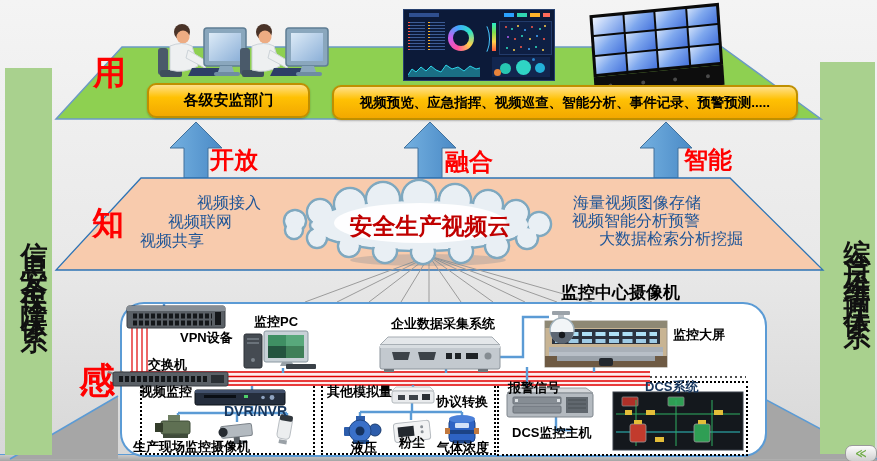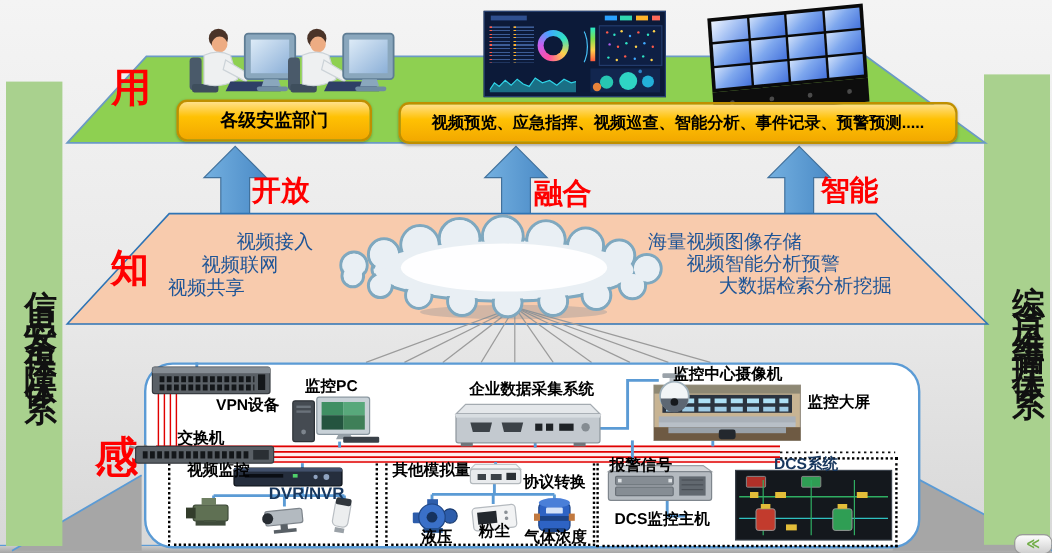--- a/index.html
+++ b/index.html
@@ -256,24 +256,25 @@
   <div class="gold" style="left:332px;top:85px;width:462px;height:31px;font-size:13.5px;">视频预览、应急指挥、视频巡查、智能分析、事件记录、预警预测.....</div>
 
   <div class="lbl red" style="left:93px;top:55px;font-size:33px;">用</div>
   <div class="lbl red" style="left:92px;top:206px;font-size:32px;">知</div>
   <div class="lbl red" style="left:79px;top:361px;font-size:36px;">感</div>
 
   <div class="lbl red" style="left:210px;top:147px;font-size:24px;">开放</div>
   <div class="lbl red" style="left:445px;top:149px;font-size:24px;">融合</div>
   <div class="lbl red" style="left:684px;top:147px;font-size:24px;">智能</div>
 
+  <div class="lbl" style="left:335px;top:214px;width:190px;text-align:center;font-size:23px;color:#c00000;">安全生产视频云</div>
   <div class="lbl blue-t" style="left:197px;top:194px;font-size:16px;">视频接入</div>
   <div class="lbl blue-t" style="left:168px;top:213px;font-size:16px;">视频联网</div>
   <div class="lbl blue-t" style="left:140px;top:232px;font-size:16px;">视频共享</div>
-  <div class="lbl blue-t" style="left:540px;top:194px;font-size:16px;text-align:center;">海量视频图像存储</div>
+  <div class="lbl blue-t" style="left:573px;top:194px;font-size:16px;text-align:center;">海量视频图像存储</div>
   <div class="lbl blue-t" style="left:572px;top:212px;font-size:16px;">视频智能分析预警</div>
   <div class="lbl blue-t" style="left:599px;top:230px;font-size:16px;">大数据检索分析挖掘</div>
 
 
   <div class="whitebox"></div>
   <div class="dashbox" style="left:140px;top:383px;width:171px;height:68px;"></div>
   <div class="dashbox" style="left:321px;top:383px;width:171px;height:68px;"></div>
   <div class="dashbox" style="left:497px;top:381px;width:247px;height:71px;"></div>
 
   <svg width="877" height="461" viewBox="0 0 877 461" style="pointer-events:none;">
@@ -470,24 +471,25 @@
       <rect x="714" y="410" width="9" height="5" fill="#e3bd39"></rect>
       <rect x="655" y="437" width="9" height="5" fill="#e3bd39"></rect>
       <rect x="625" y="410" width="7" height="5" fill="#e3bd39"></rect>
     </g>
   </svg>
 
   <div class="lbl" style="left:152px;top:331px;font-size:13px;margin-left:28px;">VPN设备</div>
   <div class="lbl" style="left:148px;top:358px;font-size:13px;">交换机</div>
   <div class="lbl" style="left:254px;top:315px;font-size:13px;">监控PC</div>
   <div class="lbl" style="left:391px;top:317px;font-size:13px;">企业数据采集系统</div>
-  <div class="lbl" style="left:561px;top:305px;font-size:13px;">监控中心摄像机</div>
+  <div class="lbl" style="left:561px;top:284px;font-size:17px;">监控中心摄像机</div>
   <div class="lbl" style="left:673px;top:328px;font-size:13px;">监控大屏</div>
-  <div class="lbl" style="left:156px;top:385px;font-size:13px;">视频监控</div>
+  <div class="lbl" style="left:140px;top:385px;font-size:13px;">视频监控</div>
   <div class="lbl" style="left:224px;top:404px;font-size:14px;color:#17375e;">DVR/NVR</div>
+  <div class="lbl" style="left:133px;top:440px;font-size:13px;">生产现场监控摄像机</div>
   <div class="lbl" style="left:327px;top:385px;font-size:13px;">其他模拟量</div>
   <div class="lbl" style="left:436px;top:395px;font-size:13px;">协议转换</div>
   <div class="lbl" style="left:351px;top:441px;font-size:13px;">液压</div>
   <div class="lbl" style="left:399px;top:436px;font-size:13px;">粉尘</div>
   <div class="lbl" style="left:437px;top:441px;font-size:13px;">气体浓度</div>
   <div class="lbl" style="left:508px;top:381px;font-size:13px;">报警信号</div>
   <div class="lbl" style="left:512px;top:426px;font-size:13px;">DCS监控主机</div>
   <div class="lbl" style="left:645px;top:380px;font-size:13px;color:#17375e;">DCS系统</div>
 
   <div class="corner-btn">≪</div>

